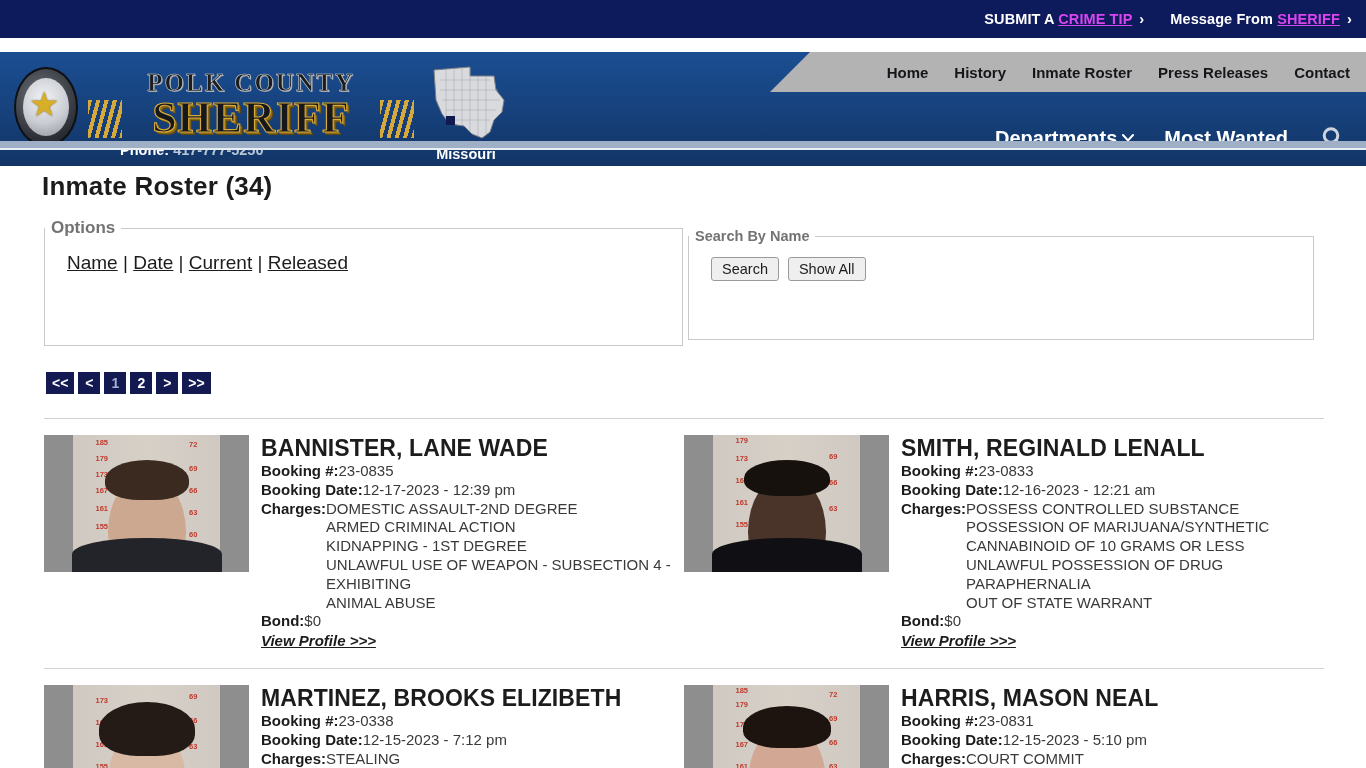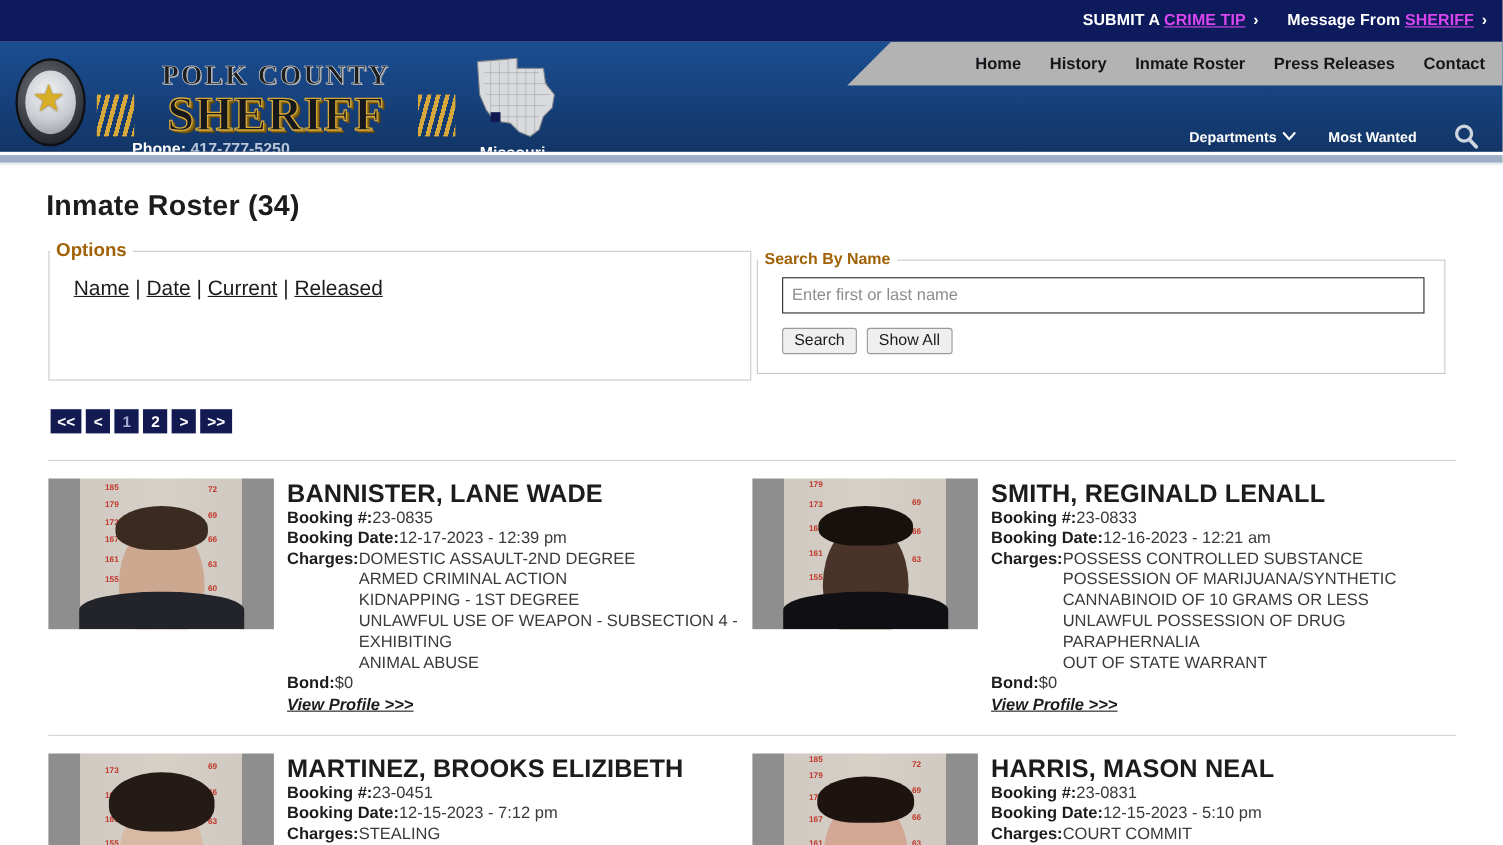--- a/index.html
+++ b/index.html
@@ -26,22 +26,22 @@
     text-decoration: none;
     margin-left: 26px;
     letter-spacing: .1px;
     white-space: nowrap;
   }
   .topbar a .soft { color: #d946ef; font-weight: bold; text-decoration: underline; }
   .topbar .chev { color: #ffffff; font-weight: bold; margin-left: 3px; }
 
   
   .header {
-    position: absolute; top: 38px; left: 0;
-    width: 1366px; height: 100px;
+    position: absolute; top: 52px; left: 0;
+    width: 1366px; height: 114px;
     background: linear-gradient(to bottom, #1b4e92 0%, #17437f 45%, #123566 100%);
     overflow: hidden;
   }
   .header-rule {
     position: absolute; top: 141px; left: 0;
     width: 1366px; height: 7px;
     background: #9fb0c6;
   }
   .header-rule2 {
     position: absolute; top: 148px; left: 0;
@@ -68,21 +68,21 @@
   }
 
   
   .subnav {
     position: absolute; top: 62px; left: 0;
     width: 1366px; height: 48px;
     display: flex; align-items: center; justify-content: flex-end;
     padding-right: 18px;
   }
   .subnav a {
-    color: #ffffff; font-size: 13px; font-weight: bold;
+    color: #ffffff; font-size: 20px; font-weight: bold;
     text-decoration: none; margin-left: 30px; white-space: nowrap;
     display: flex; align-items: center; gap: 5px;
   }
   .caret { font-size: 12px; }
   .search-glass {
     width: 30px; height: 30px; margin-left: 30px;
     display: flex; align-items: center; justify-content: center;
     cursor: pointer;
   }
 
@@ -157,21 +157,21 @@
 
   .panels { position: relative; margin-top: 16px; height: 132px; }
 
   fieldset.box {
     position: absolute;
     border: 1px solid #c9c9c9;
     margin: 0; padding: 0;
   }
   fieldset.box > legend {
     padding: 0 6px;
-    font-size: 17px; font-weight: bold; color: #a16207;
+    font-size: 17px; font-weight: bold; color: #737373;
   }
   #options-box { left: 44px; top: 0; width: 639px; height: 128px; }
   #search-box  { left: 688px; top: 10px; width: 626px; height: 112px; }
   #search-box > legend { font-size: 14.5px; }
 
   .opt-row { margin: 14px 0 0 22px; font-size: 19px; color: #1c1c1c; }
   .opt-row a { color: #1c1c1c; text-decoration: underline; }
   .opt-row .sep { color: #1c1c1c; }
   .opt-row2 { margin: 13px 0 0 22px; font-size: 15px; }
   .opt-row2 a { color: #1c1c1c; text-decoration: underline; }
@@ -356,21 +356,20 @@
         <a href="#">Date</a>
         <span class="sep">|</span>
         <a href="#">Current</a>
         <span class="sep">|</span>
         <a href="#">Released</a>
       </div>
     </fieldset>
 
     <fieldset class="box" id="search-box">
       <legend>Search By Name</legend>
-      <input class="name-input" type="text" placeholder="Enter first or last name" style="">
       <div class="btn-row">
         <button class="btn">Search</button>
         <button class="btn">Show All</button>
       </div>
     </fieldset>
   </div>
 
   <div class="pager">
     <a class="pg" href="#">&lt;&lt;</a>
     <a class="pg" href="#">&lt;</a>
@@ -490,21 +489,21 @@
             <div class="tick" style="top:30px;left:2px">66</div>
             <div class="tick" style="top:56px;left:2px">63</div>
           </div>
           <div class="head"></div>
           <div class="hair" style="width:96px;height:54px;bottom:66px;background:#241a16"></div>
 
         </div>
         <div class="rinfo">
           <div class="rname">MARTINEZ, BROOKS ELIZIBETH</div>
           <div class="rline">
-            <b>Booking #:</b><span>23-0451</span>
+            <b>Booking #:</b><span>23-0338</span>
           </div>
           <div class="rline">
             <b>Booking Date:</b><span>12-15-2023 - 7:12 pm</span>
           </div>
           <div class="rline charges">
             <b>Charges:</b>
             <span class="clist">
               <span>STEALING</span>
             </span>
           </div>

